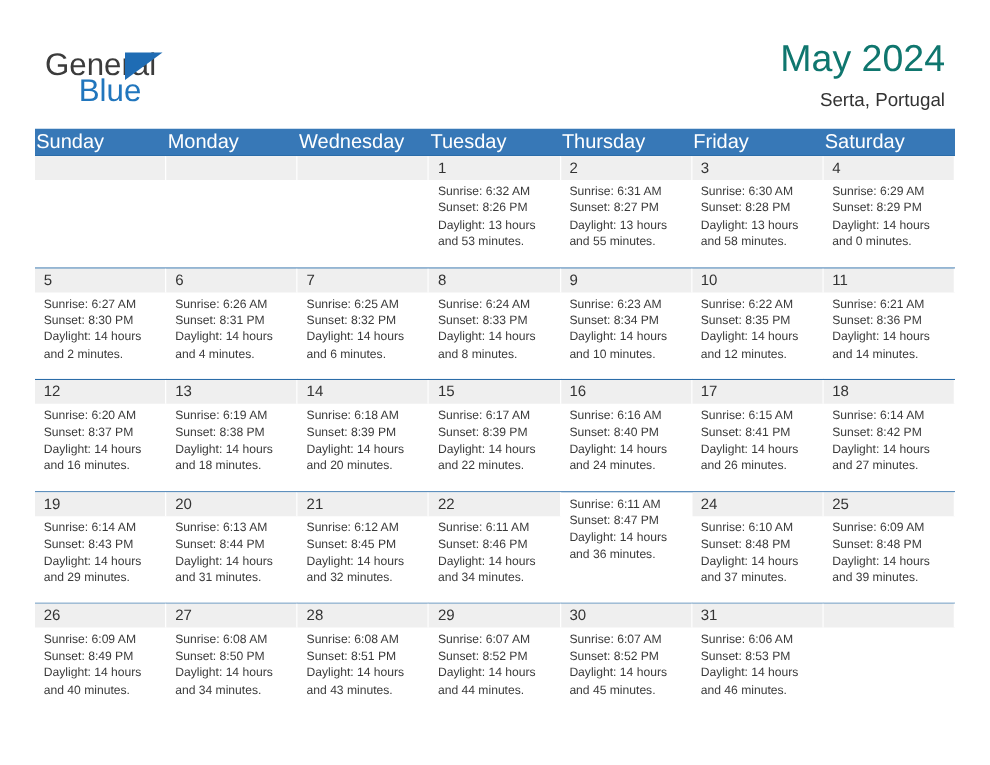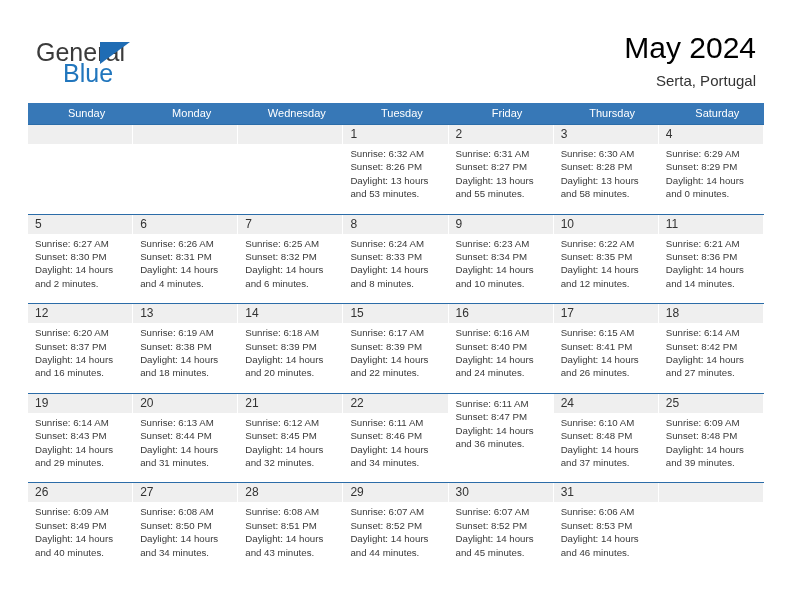--- a/index.html
+++ b/index.html
@@ -49,21 +49,21 @@
     border-left: 30px solid #1f6cb4;
     border-bottom: 22px solid transparent;
   }
   .title-block {
     position: absolute;
     right: 36px; top: 30px;
     text-align: right;
   }
   .cal-title {
     font-size: 30px;
-    color: #000000;
+    color: #0f766e;
     line-height: 36px;
     white-space: nowrap;
   }
   .cal-subtitle {
     font-size: 15px;
     color: #333333;
     line-height: 22px;
     margin-top: 4px;
     white-space: nowrap;
   }
@@ -77,26 +77,25 @@
   .dow-row {
     display: flex;
     width: 736px;
     height: 21px;
     background: #3778b7;
   }
   .dow-cell {
     flex: 0 0 105.14px;
     width: 105.14px;
     color: #ffffff;
-    font-size: 11px;
+    font-size: 16px;
     line-height: 21px;
-    padding-left: 12px;
+    padding-left: 1px;
     overflow: hidden;
     white-space: nowrap;
-    text-align: center;
   }
 
   .week-row {
     display: flex;
     width: 736px;
     height: 89.6px;
     border-top: 1.6px solid #2b6ca8;
   }
   .day-cell {
     flex: 0 0 105.14px;
@@ -143,22 +142,22 @@
       <div class="cal-subtitle">Serta, Portugal</div>
     </div>
   </div>
 
   <div class="calendar">
     <div class="dow-row" id="dow-row">
         <div class="dow-cell">Sunday</div>
         <div class="dow-cell">Monday</div>
         <div class="dow-cell">Wednesday</div>
         <div class="dow-cell">Tuesday</div>
+        <div class="dow-cell">Thursday</div>
         <div class="dow-cell">Friday</div>
-        <div class="dow-cell">Thursday</div>
         <div class="dow-cell">Saturday</div>
       </div>
     <div id="weeks">
         <div class="week-row">
           <div class="day-cell empty">
             <div class="day-num-band">
               <div class="day-num"></div>
             </div>
           </div>
           <div class="day-cell empty">

